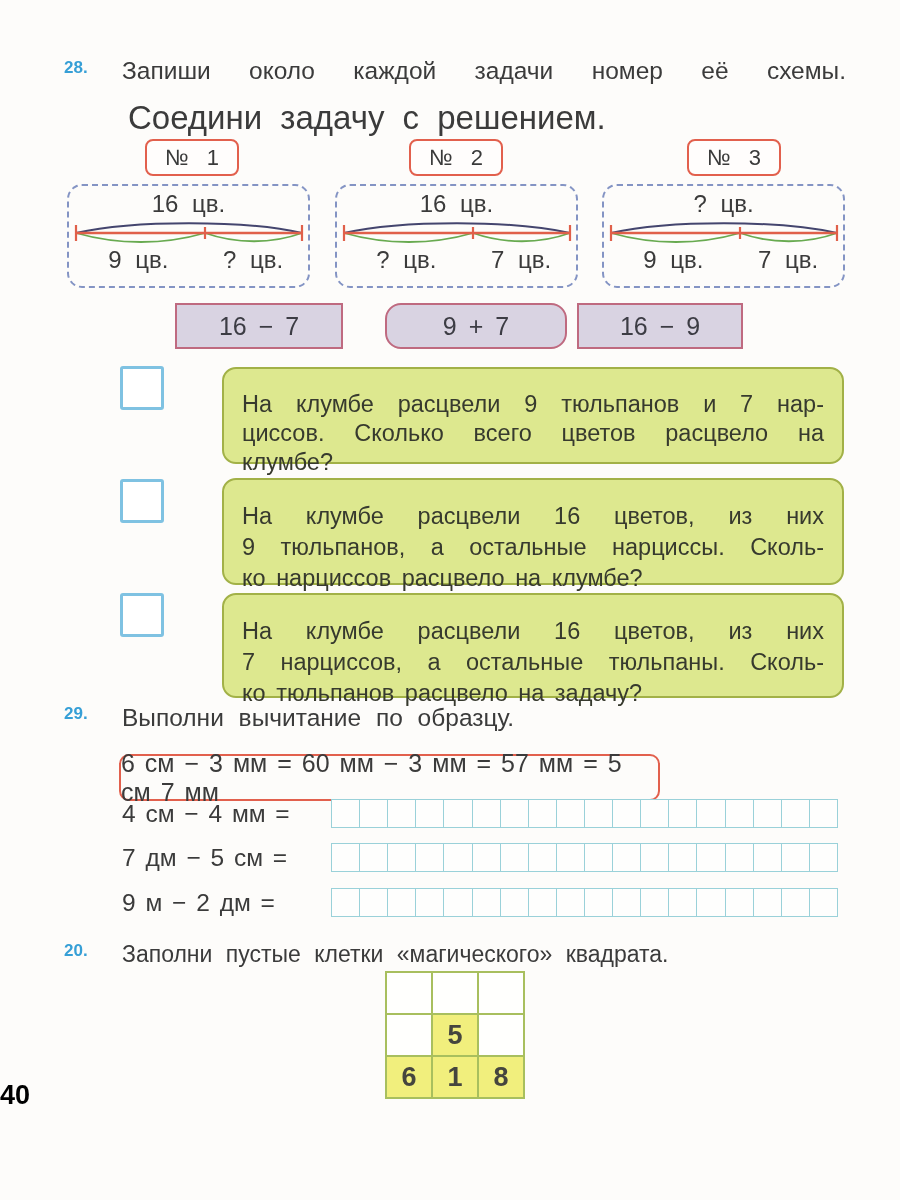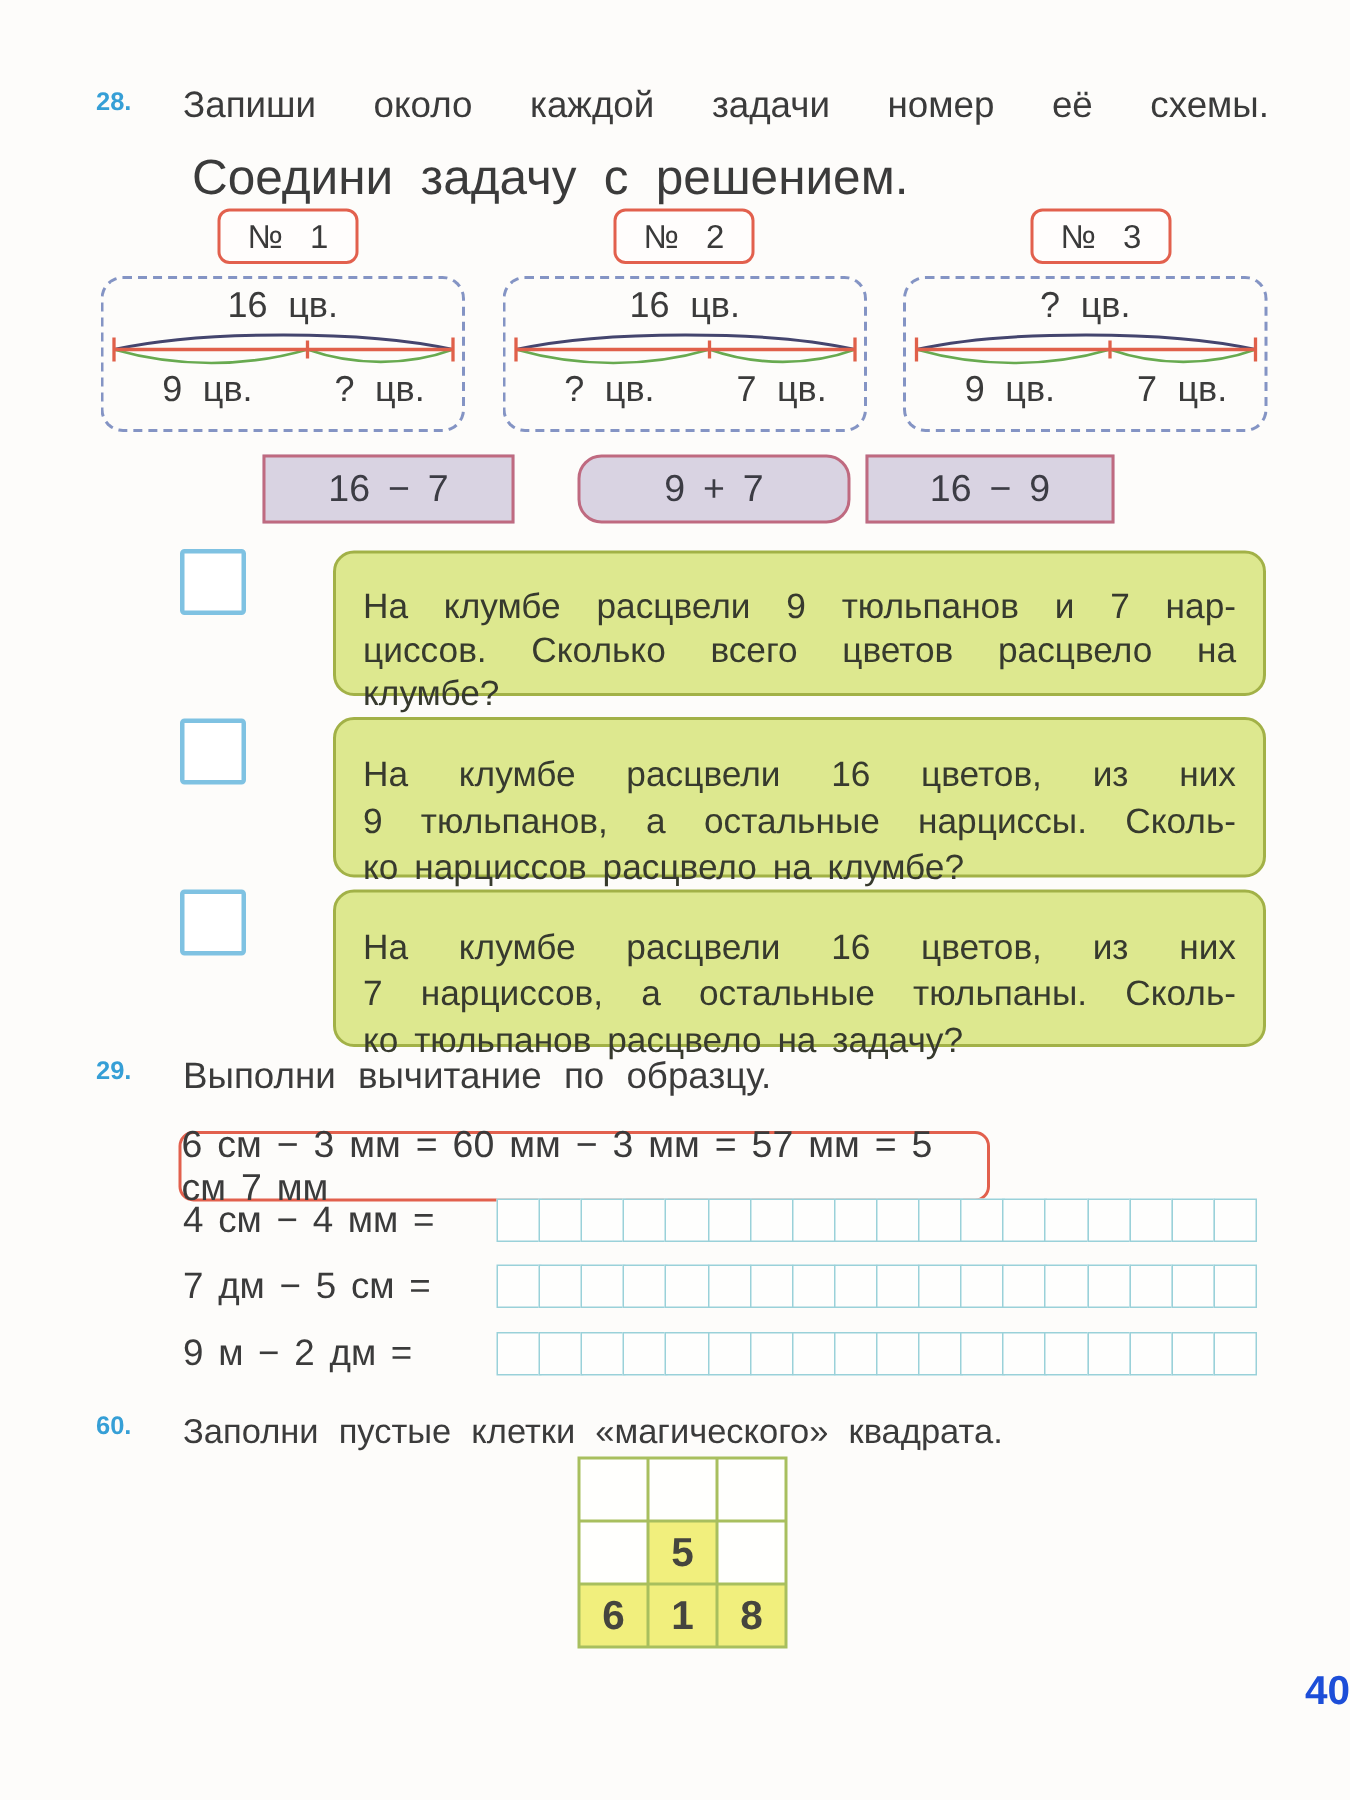--- a/index.html
+++ b/index.html
@@ -62,22 +62,22 @@
 
   .h30 { position:absolute; left:122px; top:941px; font-size:23px; word-spacing:7px; }
   .msq { position:absolute; left:385px; top:971px;
          display:grid; grid-template-columns:repeat(3,46px); grid-auto-rows:42px;
          border:1.2px solid #a8bf5e; }
   .mcell { box-sizing:border-box; border:1px solid #a8bf5e; background:#fffffd;
            display:flex; align-items:center; justify-content:center;
            font-size:27px; font-weight:bold; color:#45453e; }
   .mcell.y { background:#f1ef7d; }
 
-  .pagenum { position:absolute; left:0; right:0; top:1112px; text-align:right;
-             font-size:27px; font-weight:bold; color:#1d4ed8; }
+  .pagenum { position:absolute; left:0; right:0; top:1080px; text-align:left;
+             font-size:27px; font-weight:bold; color:#000000; }
 </style>
 </head>
 <body>
 
 <div class="page">
 
   <div class="exnum" style="left:64px; top:58px;">28.</div>
   <div class="h28l1">Запиши около каждой задачи номер её схемы.</div>
   <div class="h28l2">Соедини задачу с решением.</div>
 
@@ -217,21 +217,21 @@
       <div class="cell"></div>
       <div class="cell"></div>
       <div class="cell"></div>
       <div class="cell"></div>
       <div class="cell"></div>
       <div class="cell"></div>
       <div class="cell"></div>
       <div class="cell"></div>
     </div>
 
-  <div class="exnum" style="left:64px; top:941px;">60.</div>
+  <div class="exnum" style="left:64px; top:941px;">20.</div>
   <div class="h30">Заполни пустые клетки «магического» квадрата.</div>
 
   <div class="msq">
     <div class="mcell"></div>
     <div class="mcell"></div>
     <div class="mcell"></div>
     <div class="mcell"></div>
     <div class="mcell y">5</div>
     <div class="mcell"></div>
     <div class="mcell y">6</div>

